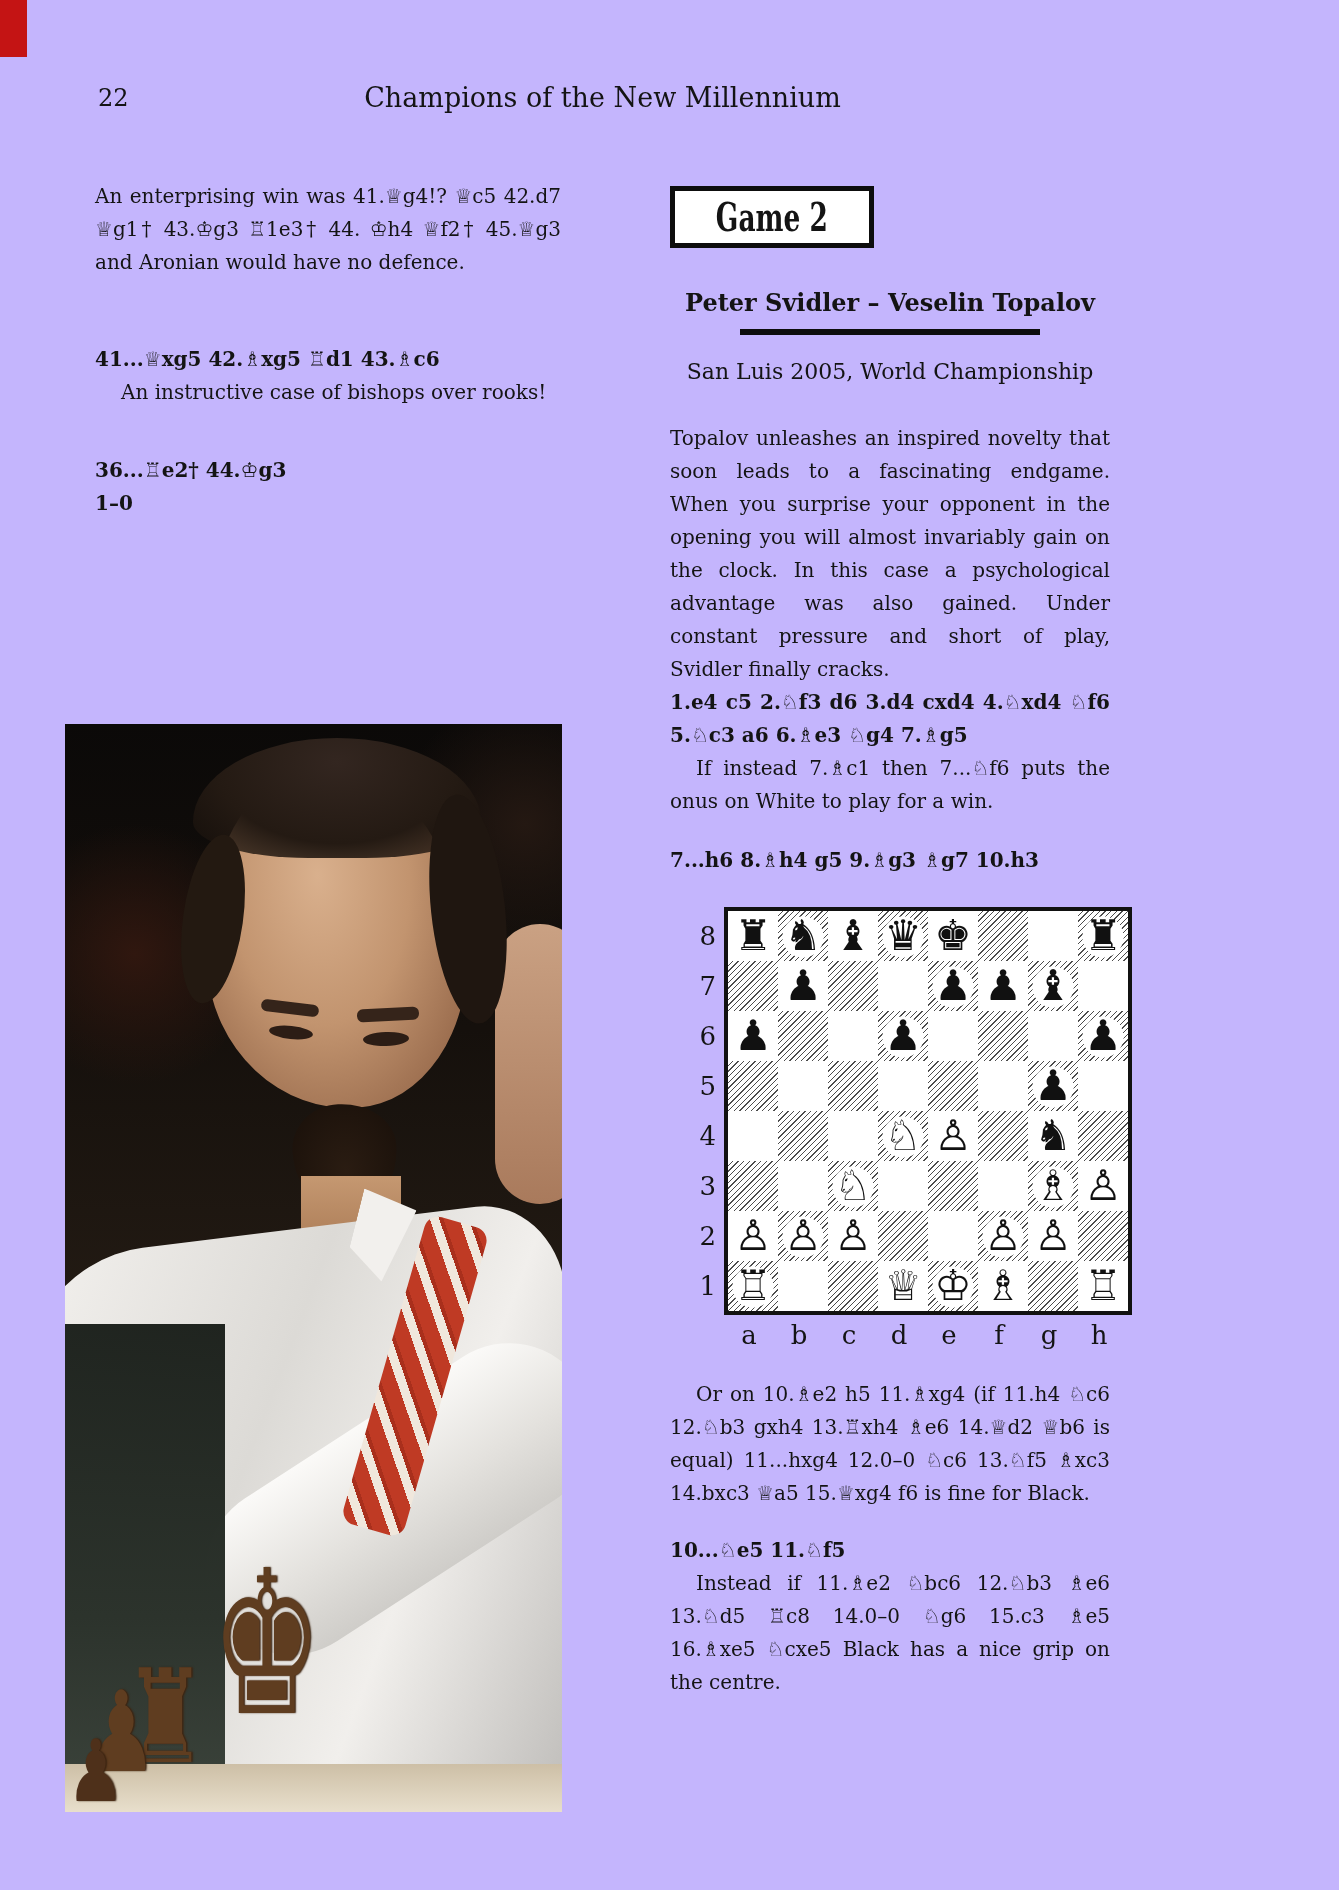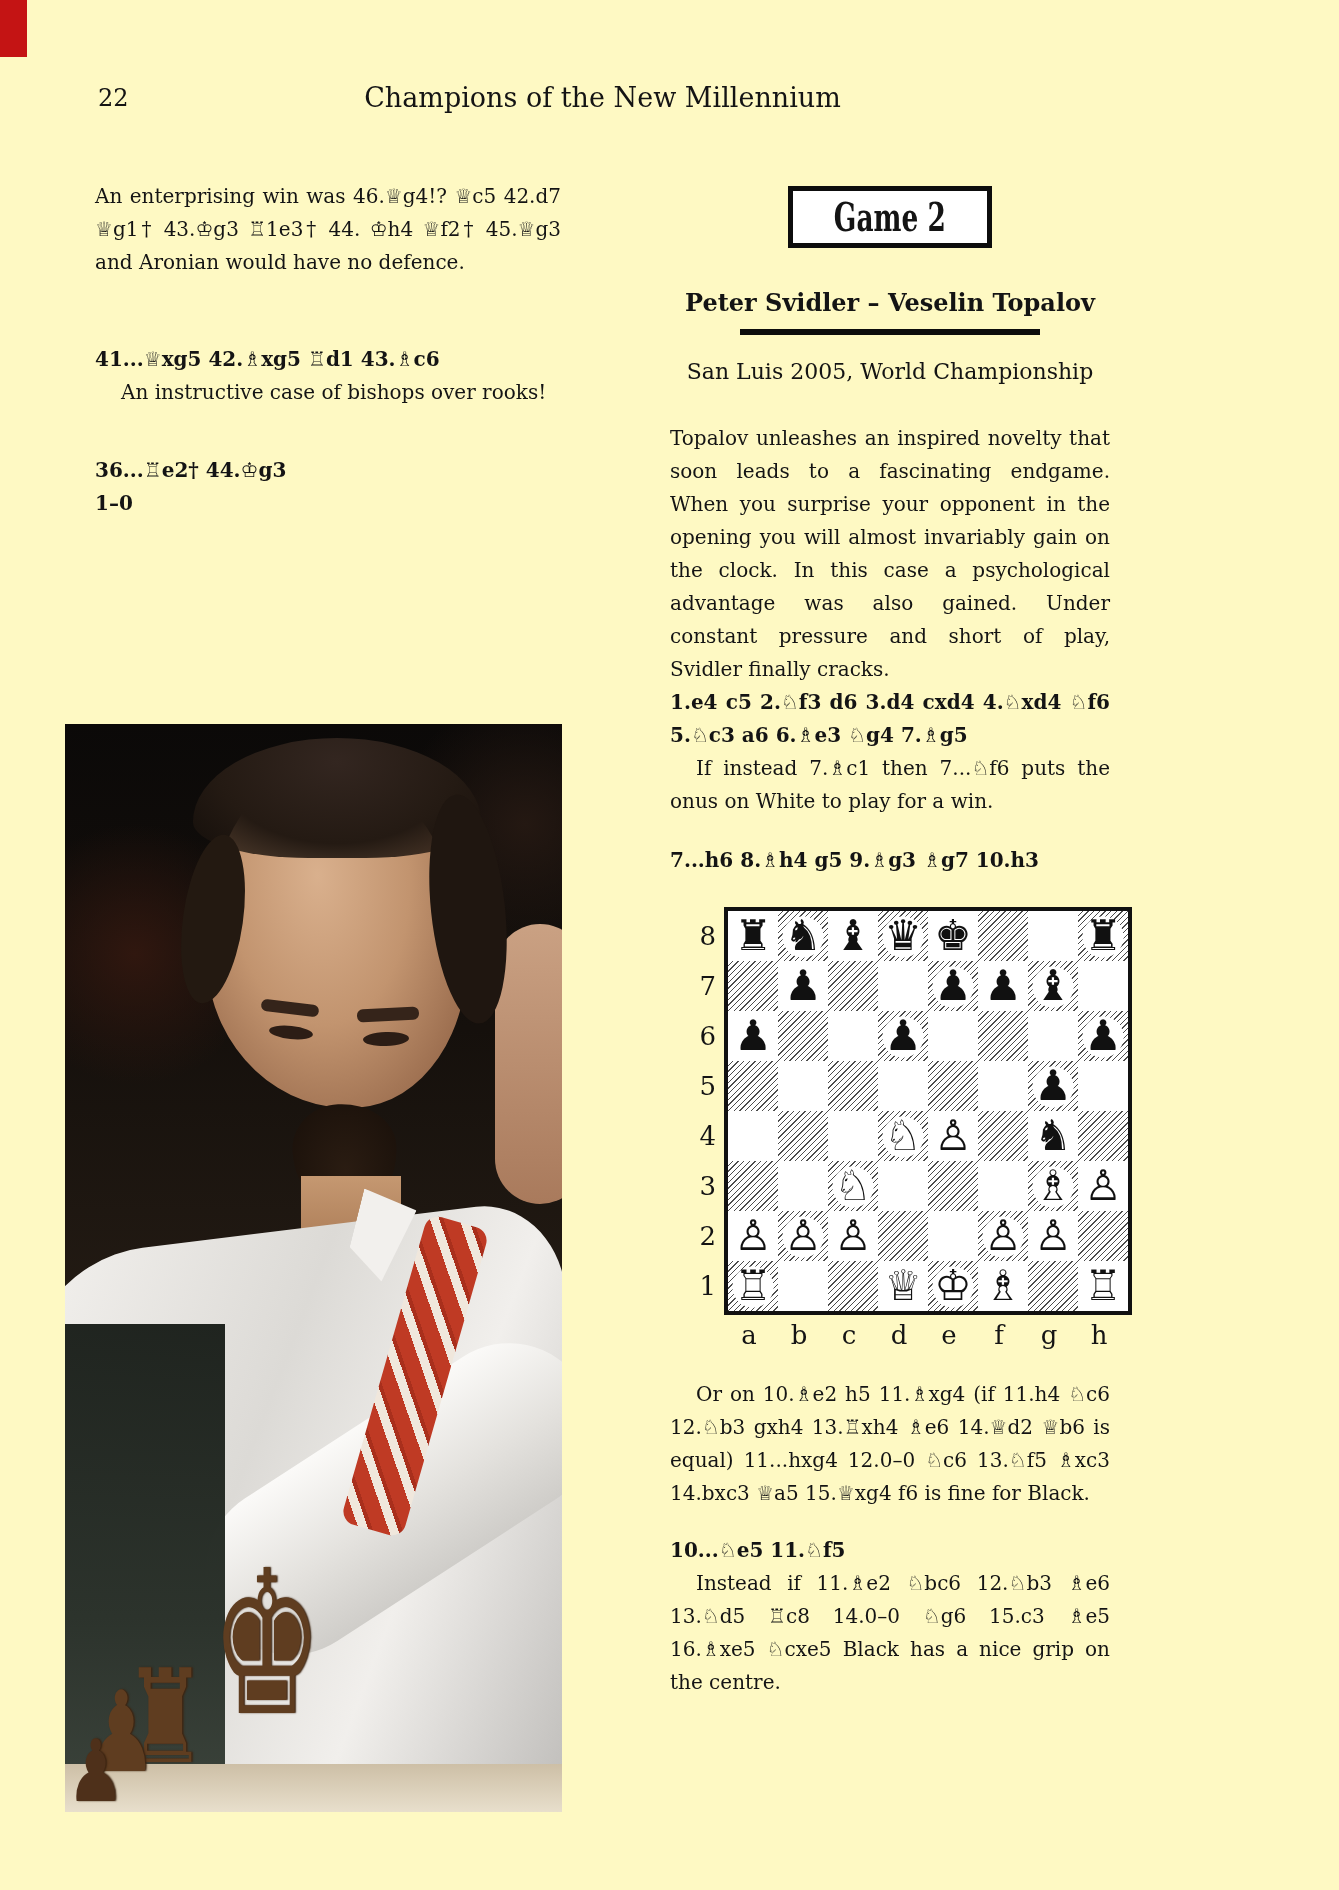--- a/index.html
+++ b/index.html
@@ -1,36 +1,36 @@
 <!DOCTYPE html>
 <html><head>
 <meta charset="utf-8">
 <style>
   html,body{margin:0;padding:0;background:#e8e8e8;}
   .page{
     position:relative;width:1339px;height:1890px;margin:0 auto;
-    background:#fef9c3;overflow:hidden;
+    background:#c4b5fd;overflow:hidden;
     font-family:"DejaVu Serif","DejaVu Sans",serif;color:#141414;
   }
   .corner-mark{position:absolute;left:0;top:0;width:27px;height:57px;background:#c41414;}
   .page-number{position:absolute;left:98px;top:84px;font-size:24px;}
   .running-head{position:absolute;left:95px;top:82px;width:1015px;text-align:center;font-size:27px;}
 
   
   .col-left{position:absolute;left:95px;top:180px;width:466px;font-size:20px;line-height:33px;}
   .col-right{position:absolute;left:670px;top:172px;width:440px;font-size:20px;line-height:33px;}
   .para{text-align:justify;}
   .indent{text-indent:26px;}
   .movesbold{font-weight:bold;}
   .m1{margin-top:64px;}
   .m2{margin-top:45px;}
   .result{font-weight:bold;}
 
   
-  .gamebox-wrap{text-align:center;margin-top:14px;}
+  .gamebox-wrap{margin-top:14px;}
   .gamebox{
     display:inline-block;border:5px solid #0d0d0d;padding:2px 12px;background:#fff;
   }
   .gamebox span{display:inline-block;font-size:40px;font-weight:bold;line-height:48px;
     transform:scaleX(.66);transform-origin:center;white-space:nowrap;}
   .players{margin-top:38px;text-align:center;font-weight:bold;font-size:24px;line-height:33px;}
   .rule{margin:10px auto 0 auto;width:300px;height:6px;background:#0d0d0d;}
   .event{margin-top:20px;text-align:center;font-size:22px;}
   .intro{margin-top:34px;}
   .moves-a{}
@@ -104,21 +104,21 @@
 </head>
 <body>
 
 <div class="page">
 
   <div class="corner-mark"></div>
   <div class="page-number">22</div>
   <div class="running-head">Champions of the New Millennium</div>
 
   <div class="col-left">
-    <div class="para">An enterprising win was 46.♕g4!? ♕c5 42.d7 ♕g1† 43.♔g3 ♖1e3† 44. ♔h4 ♕f2† 45.♕g3 and Aronian would have no defence.</div>
+    <div class="para">An enterprising win was 41.♕g4!? ♕c5 42.d7 ♕g1† 43.♔g3 ♖1e3† 44. ♔h4 ♕f2† 45.♕g3 and Aronian would have no defence.</div>
     <div class="movesbold m1">41...♕xg5 42.♗xg5 ♖d1 43.♗c6</div>
     <div class="indent">An instructive case of bishops over rooks!</div>
     <div class="movesbold m2">36...♖e2† 44.♔g3</div>
     <div class="result">1–0</div>
   </div>
 
   <div class="photo">
     <div class="ph-blob1"></div>
     <div class="ph-blob2"></div>
     <div class="ph-hand"></div>

